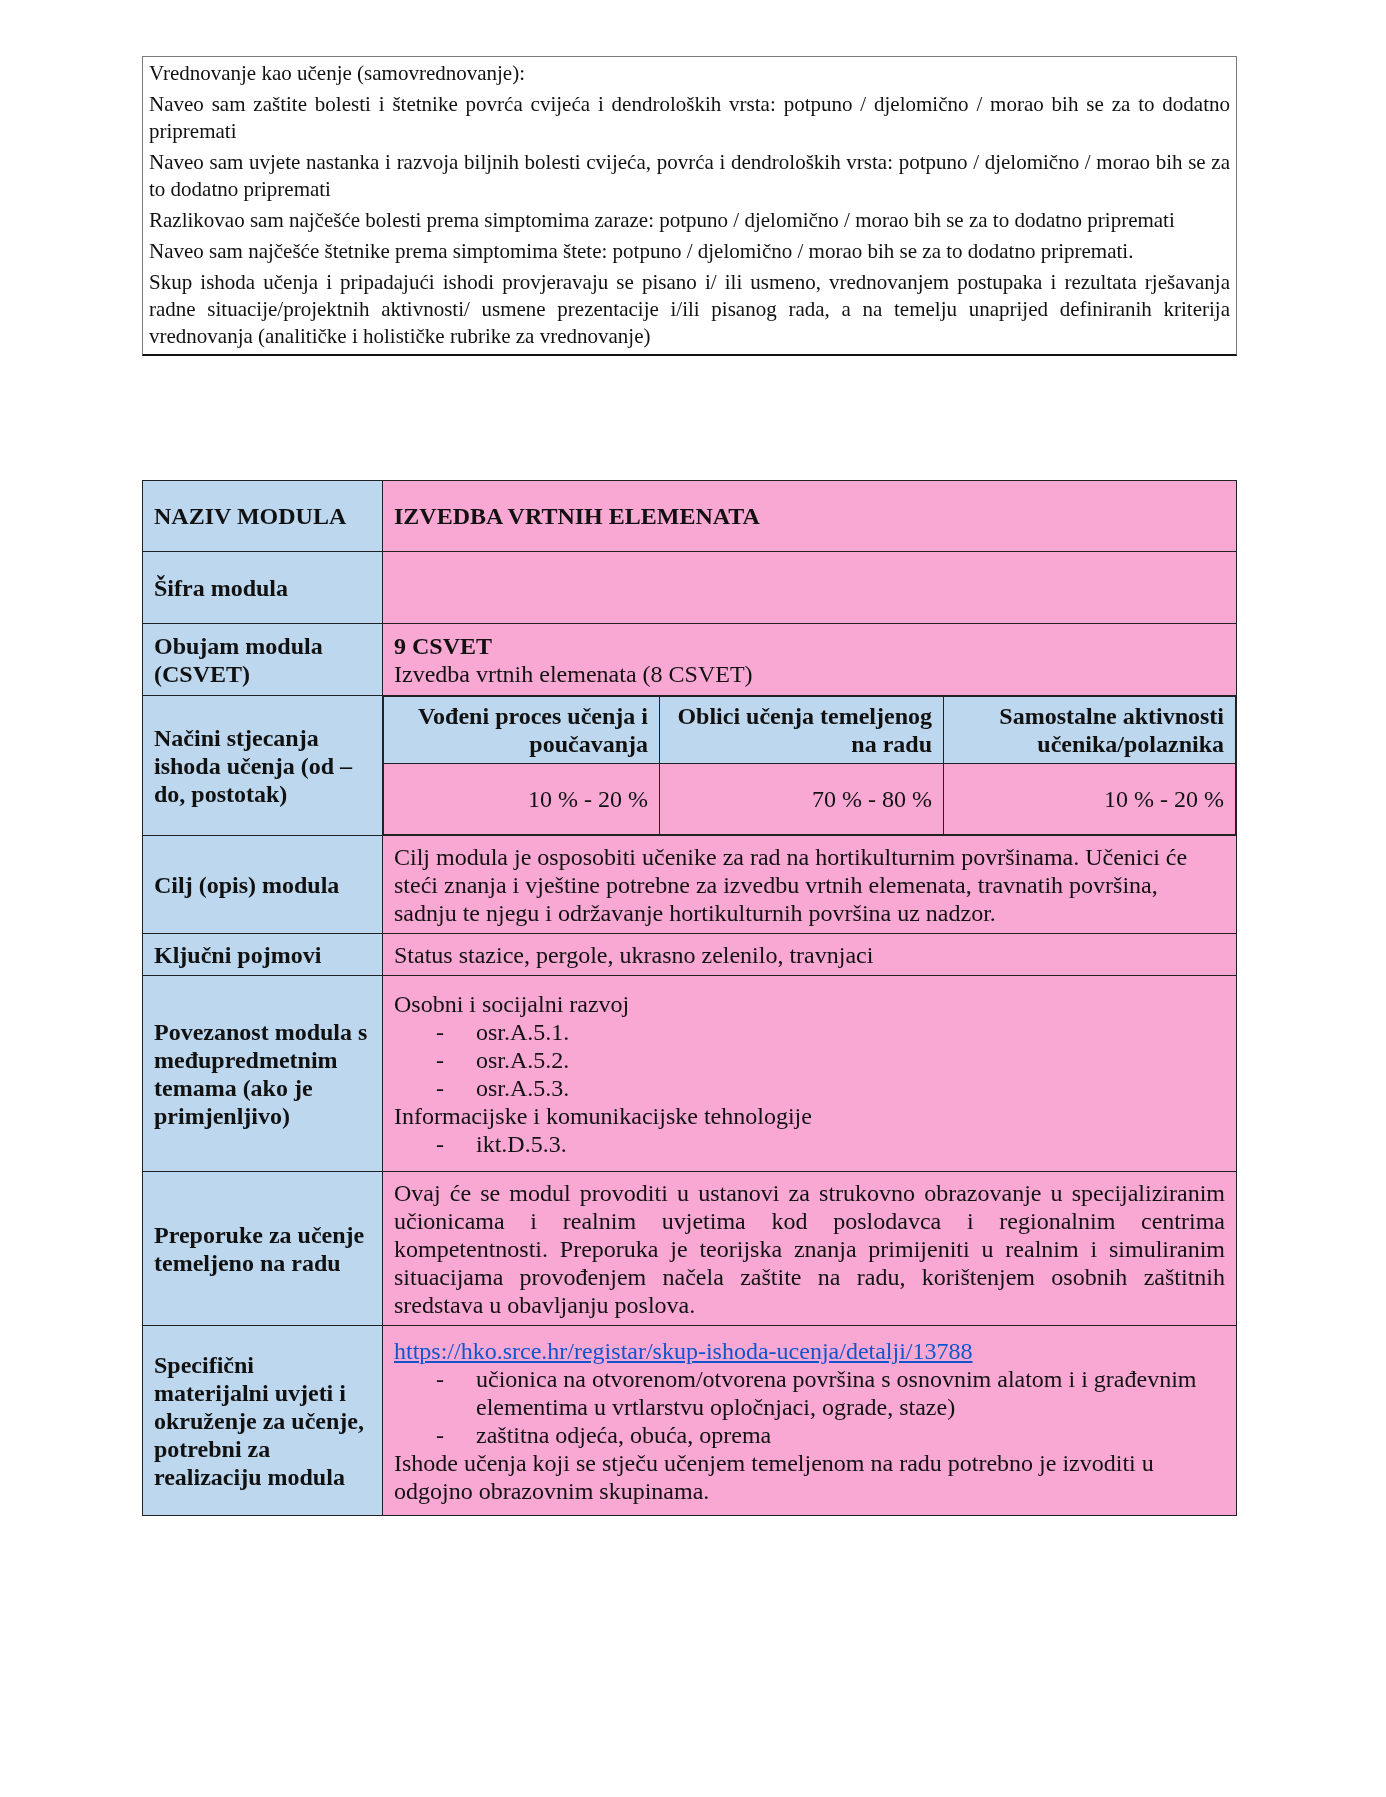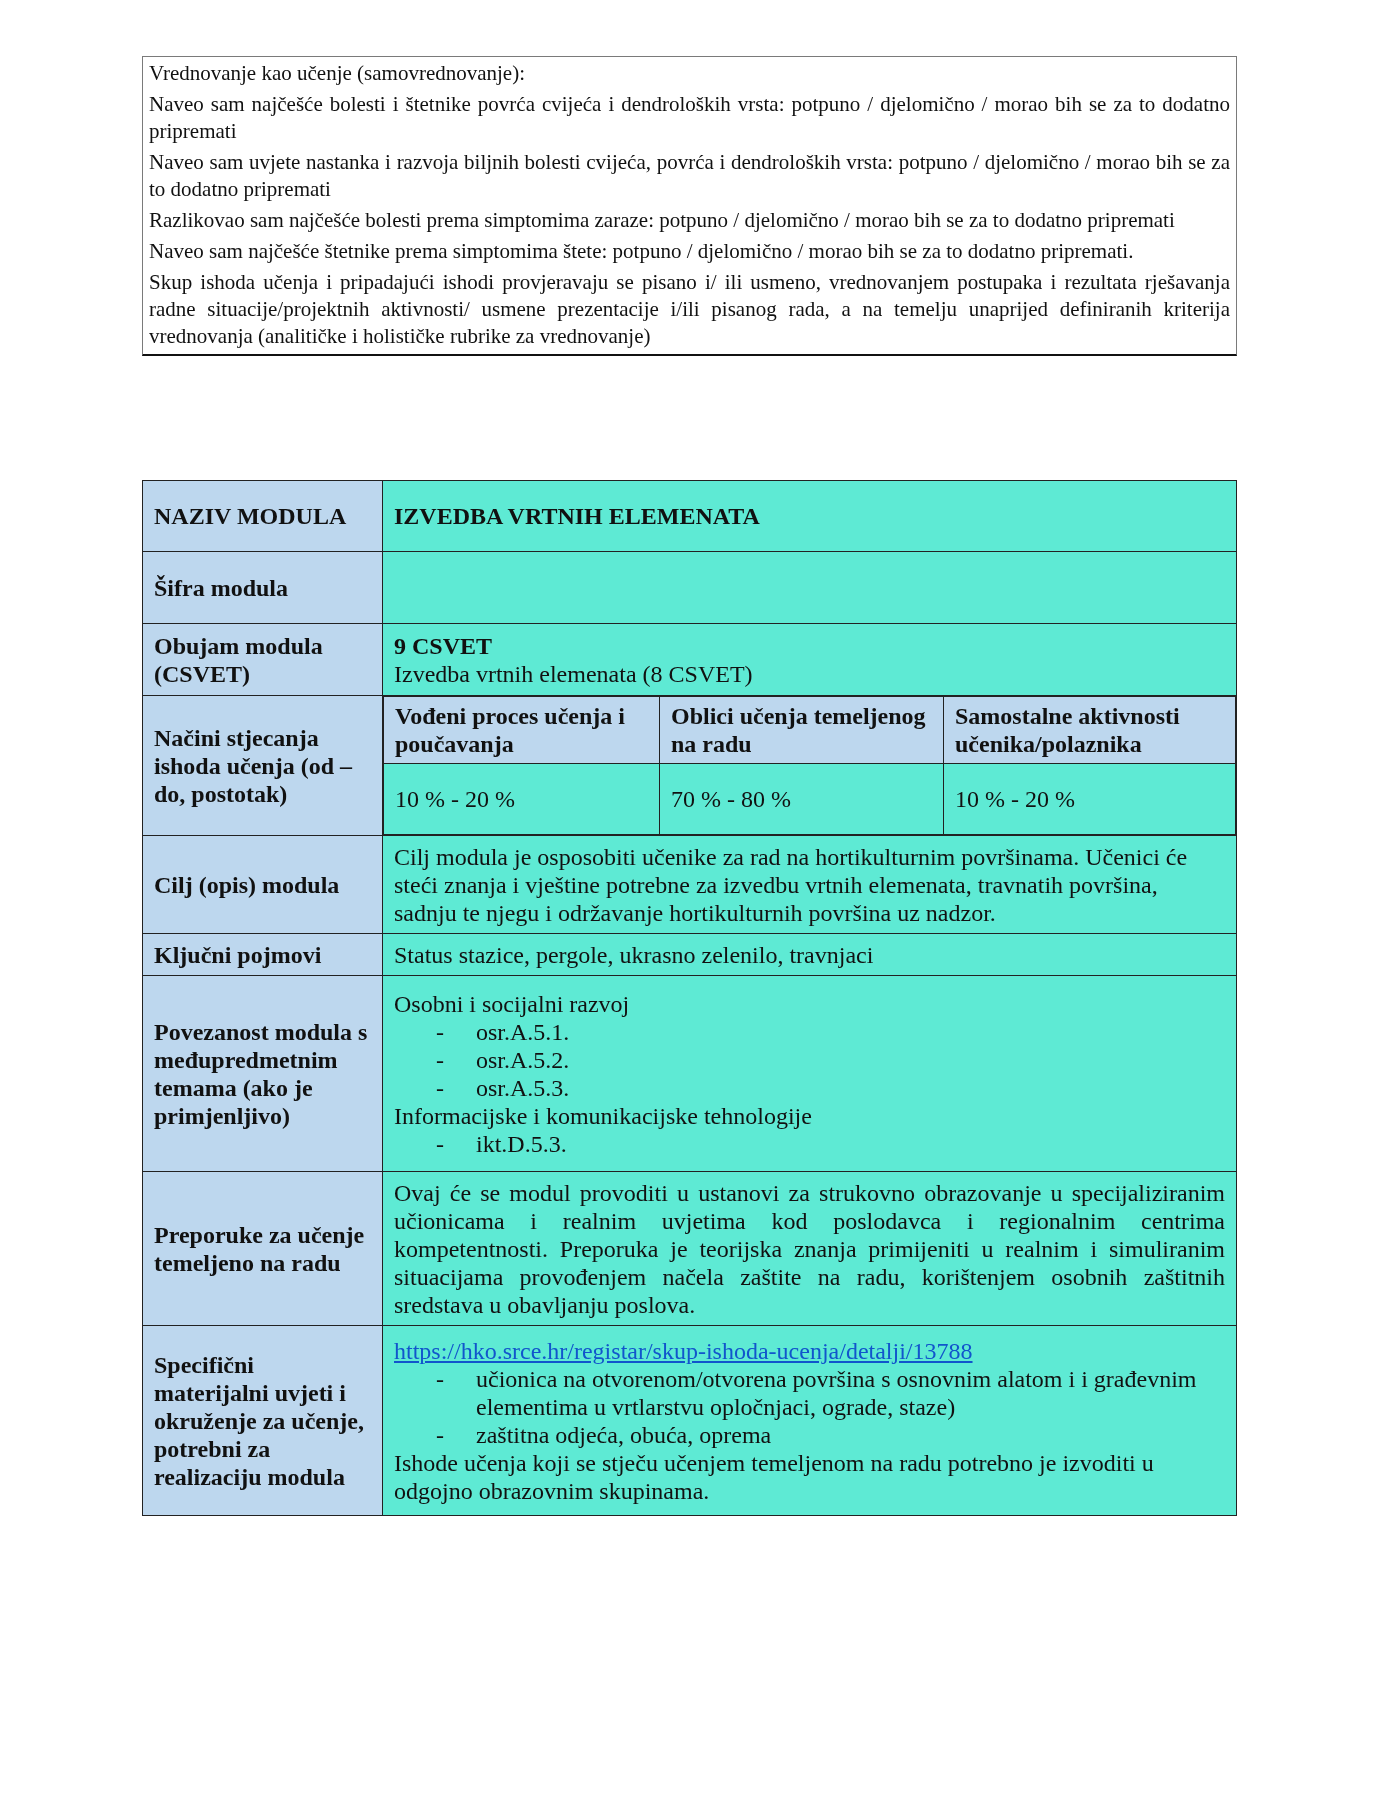--- a/index.html
+++ b/index.html
@@ -25,44 +25,44 @@
     position: absolute; left: 142px; top: 463px; width: 1095px;
     border-collapse: collapse; table-layout: fixed;
     font-family: "Liberation Serif", serif; font-size: 24px; line-height: 28px;
   }
   table.module td {
     border: 1.5px solid #222; padding: 2px 11px; vertical-align: middle;
   }
   table.module td.label {
     background: #bdd7ee; font-weight: bold; width: 218px; padding-left: 11px;
   }
-  table.module td.val { background: #5eead4; }
+  table.module td.val { background: #f9a8d4; }
   .title-val { font-weight: bold; }
   .bold { font-weight: bold; }
   a.link { color: #1155cc; text-decoration: underline; }
 
   .inner { width: 100%; border-collapse: collapse; table-layout: fixed; }
-  .inner td { border: 1.5px solid #222; text-align: left; padding: 2px 6px; }
+  .inner td { border: 1.5px solid #222; text-align: right; padding: 2px 6px; }
   .inner td.h { background: #bdd7ee; font-weight: bold; height: 62px; }
   .inner td.v { height: 66px; }
   td.nopad { padding: 0 !important; }
 
   ul.dash { list-style: none; margin: 0; padding: 0; }
   ul.dash li { position: relative; padding-left: 82px; }
   ul.dash li::before { content: "-"; position: absolute; left: 42px; }
   .justify { text-align: justify; }
 </style>
 </head>
 <body>
 
 <div class="page">
 
   <div class="eval-box">
     <p>Vrednovanje kao učenje (samovrednovanje):</p>
-    <p>Naveo sam najčešće bolesti i štetnike povrća cvijeća i dendroloških vrsta: potpuno / djelomično / morao bih se za to dodatno pripremati</p>
+    <p>Naveo sam zaštite bolesti i štetnike povrća cvijeća i dendroloških vrsta: potpuno / djelomično / morao bih se za to dodatno pripremati</p>
     <p>Naveo sam uvjete nastanka i razvoja biljnih bolesti cvijeća, povrća i dendroloških vrsta: potpuno / djelomično / morao bih se za to dodatno pripremati</p>
     <p>Razlikovao sam najčešće bolesti prema simptomima zaraze: potpuno / djelomično / morao bih se za to dodatno pripremati</p>
     <p>Naveo sam najčešće štetnike prema simptomima štete: potpuno / djelomično / morao bih se za to dodatno pripremati.</p>
     <p>Skup ishoda učenja i pripadajući ishodi provjeravaju se pisano i/ ili usmeno, vrednovanjem postupaka i rezultata rješavanja radne situacije/projektnih aktivnosti/ usmene prezentacije i/ili pisanog rada, a na temelju unaprijed definiranih kriterija vrednovanja (analitičke i holističke rubrike za vrednovanje)</p>
   </div>
 
   <table class="module">
     <colgroup>
         <col style="width:240px">
         <col>

